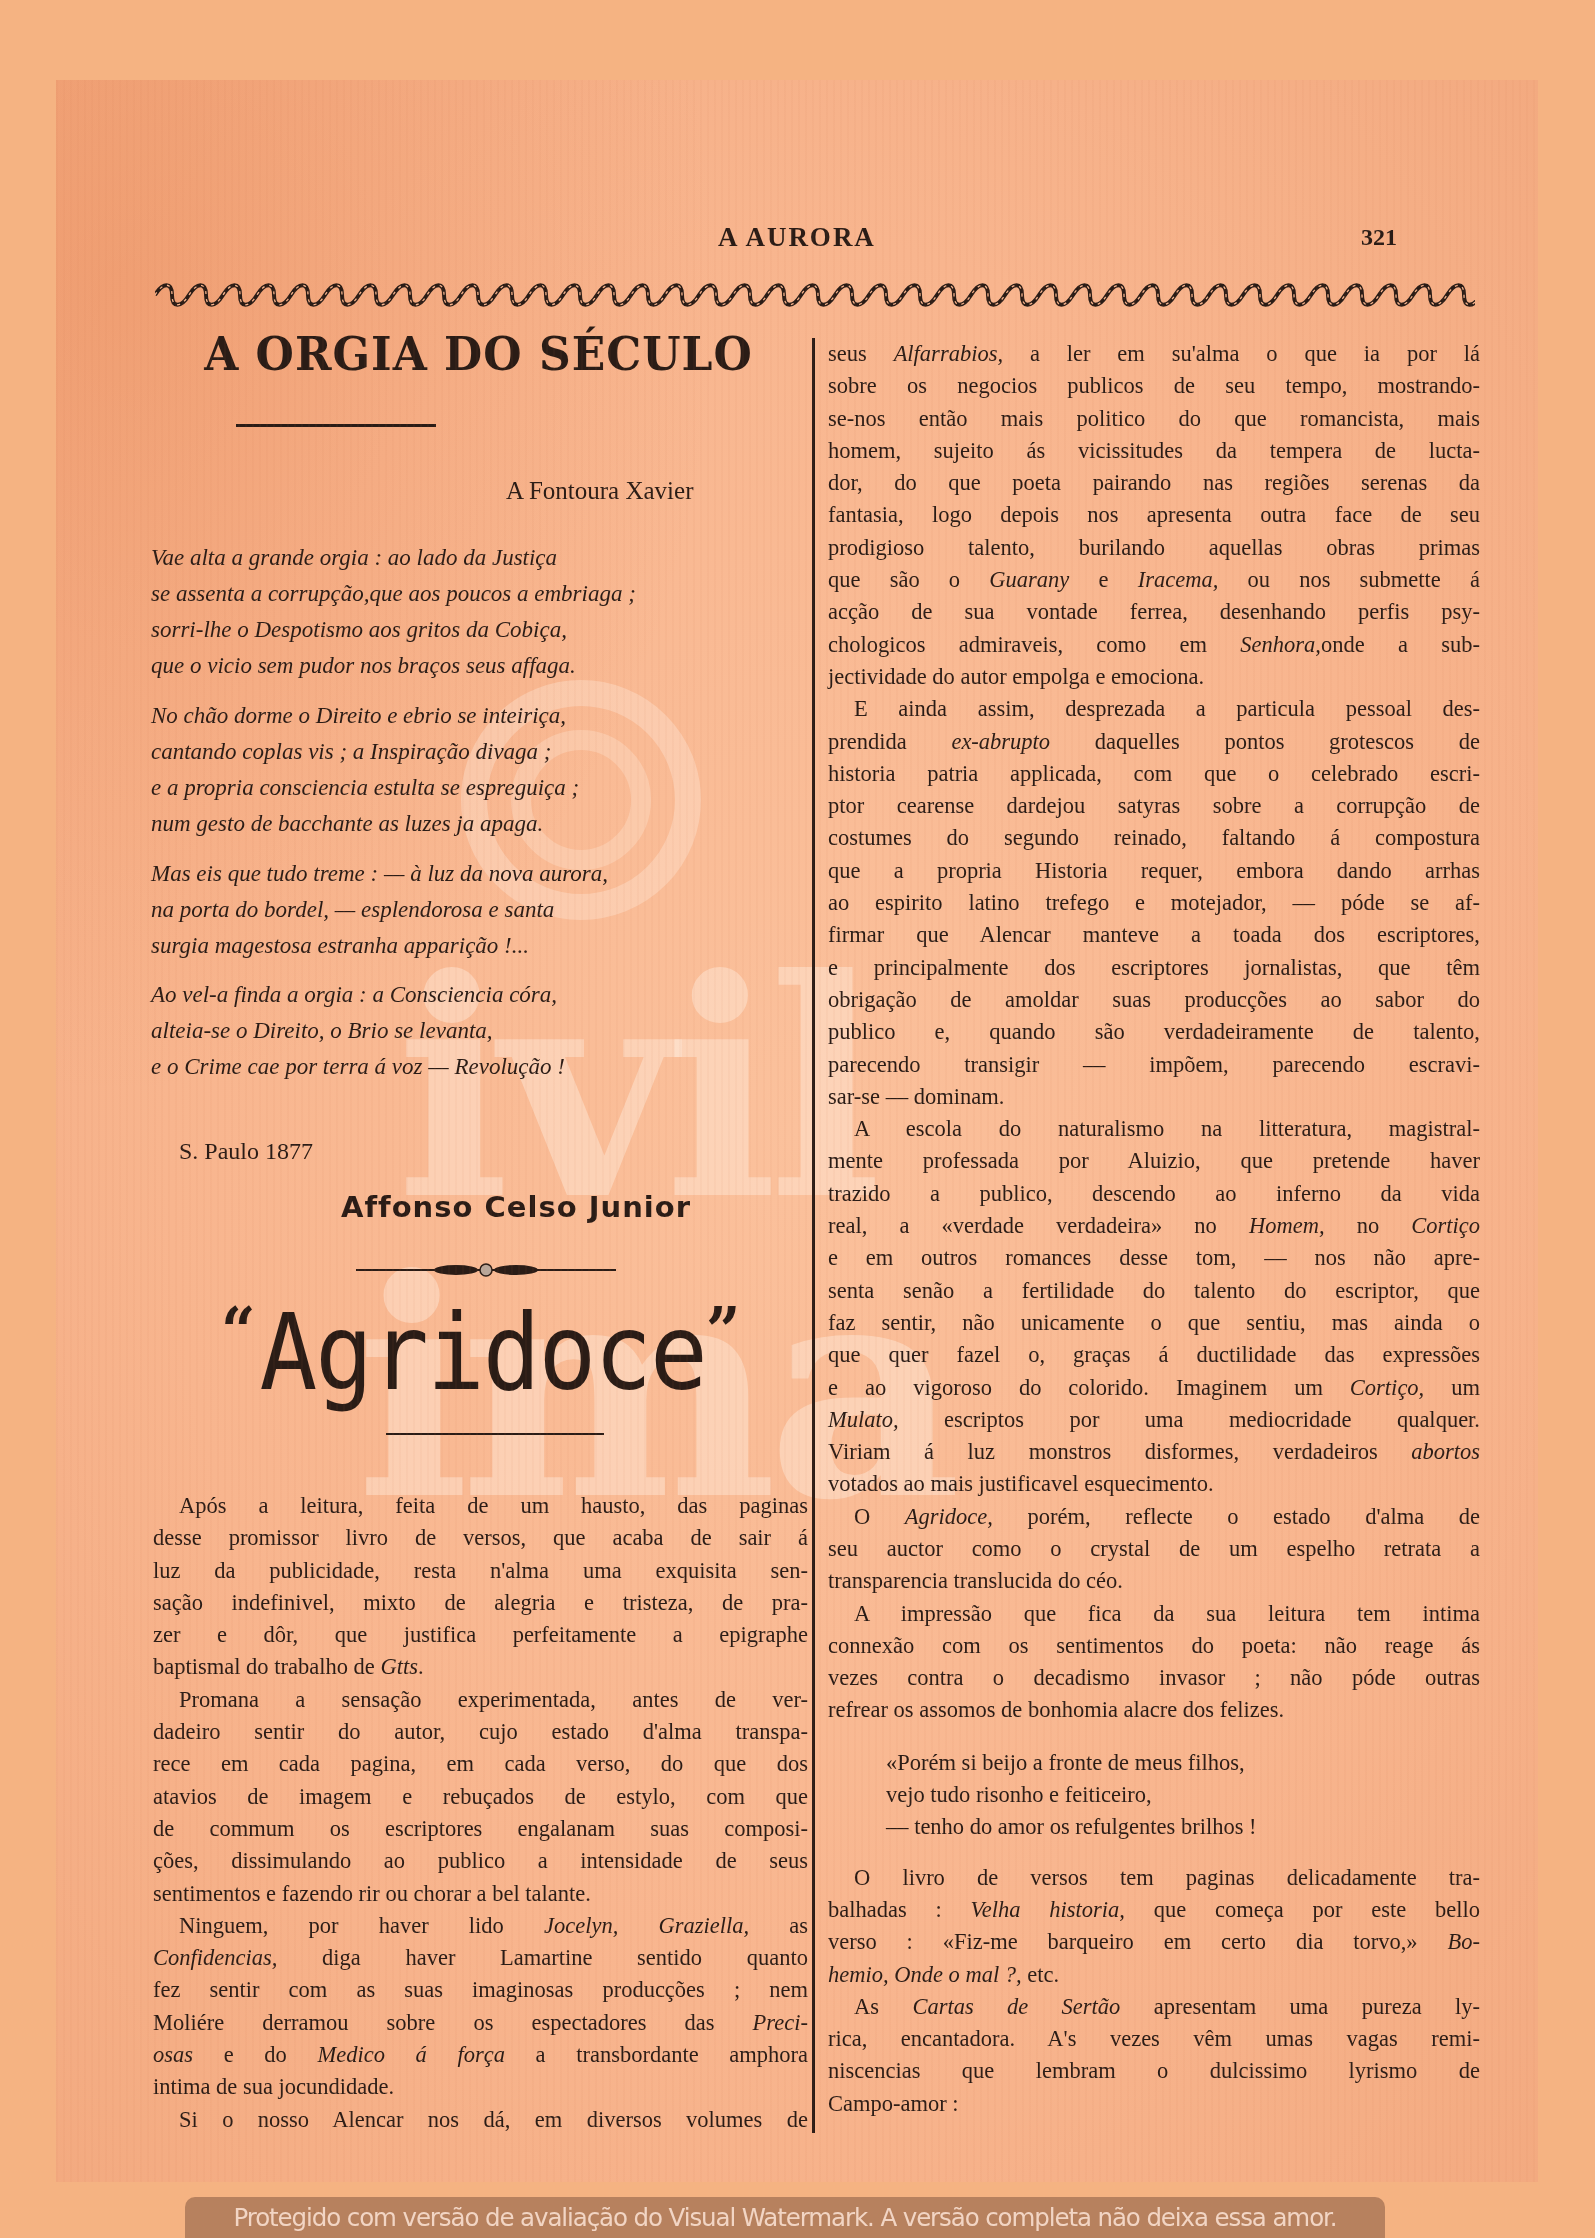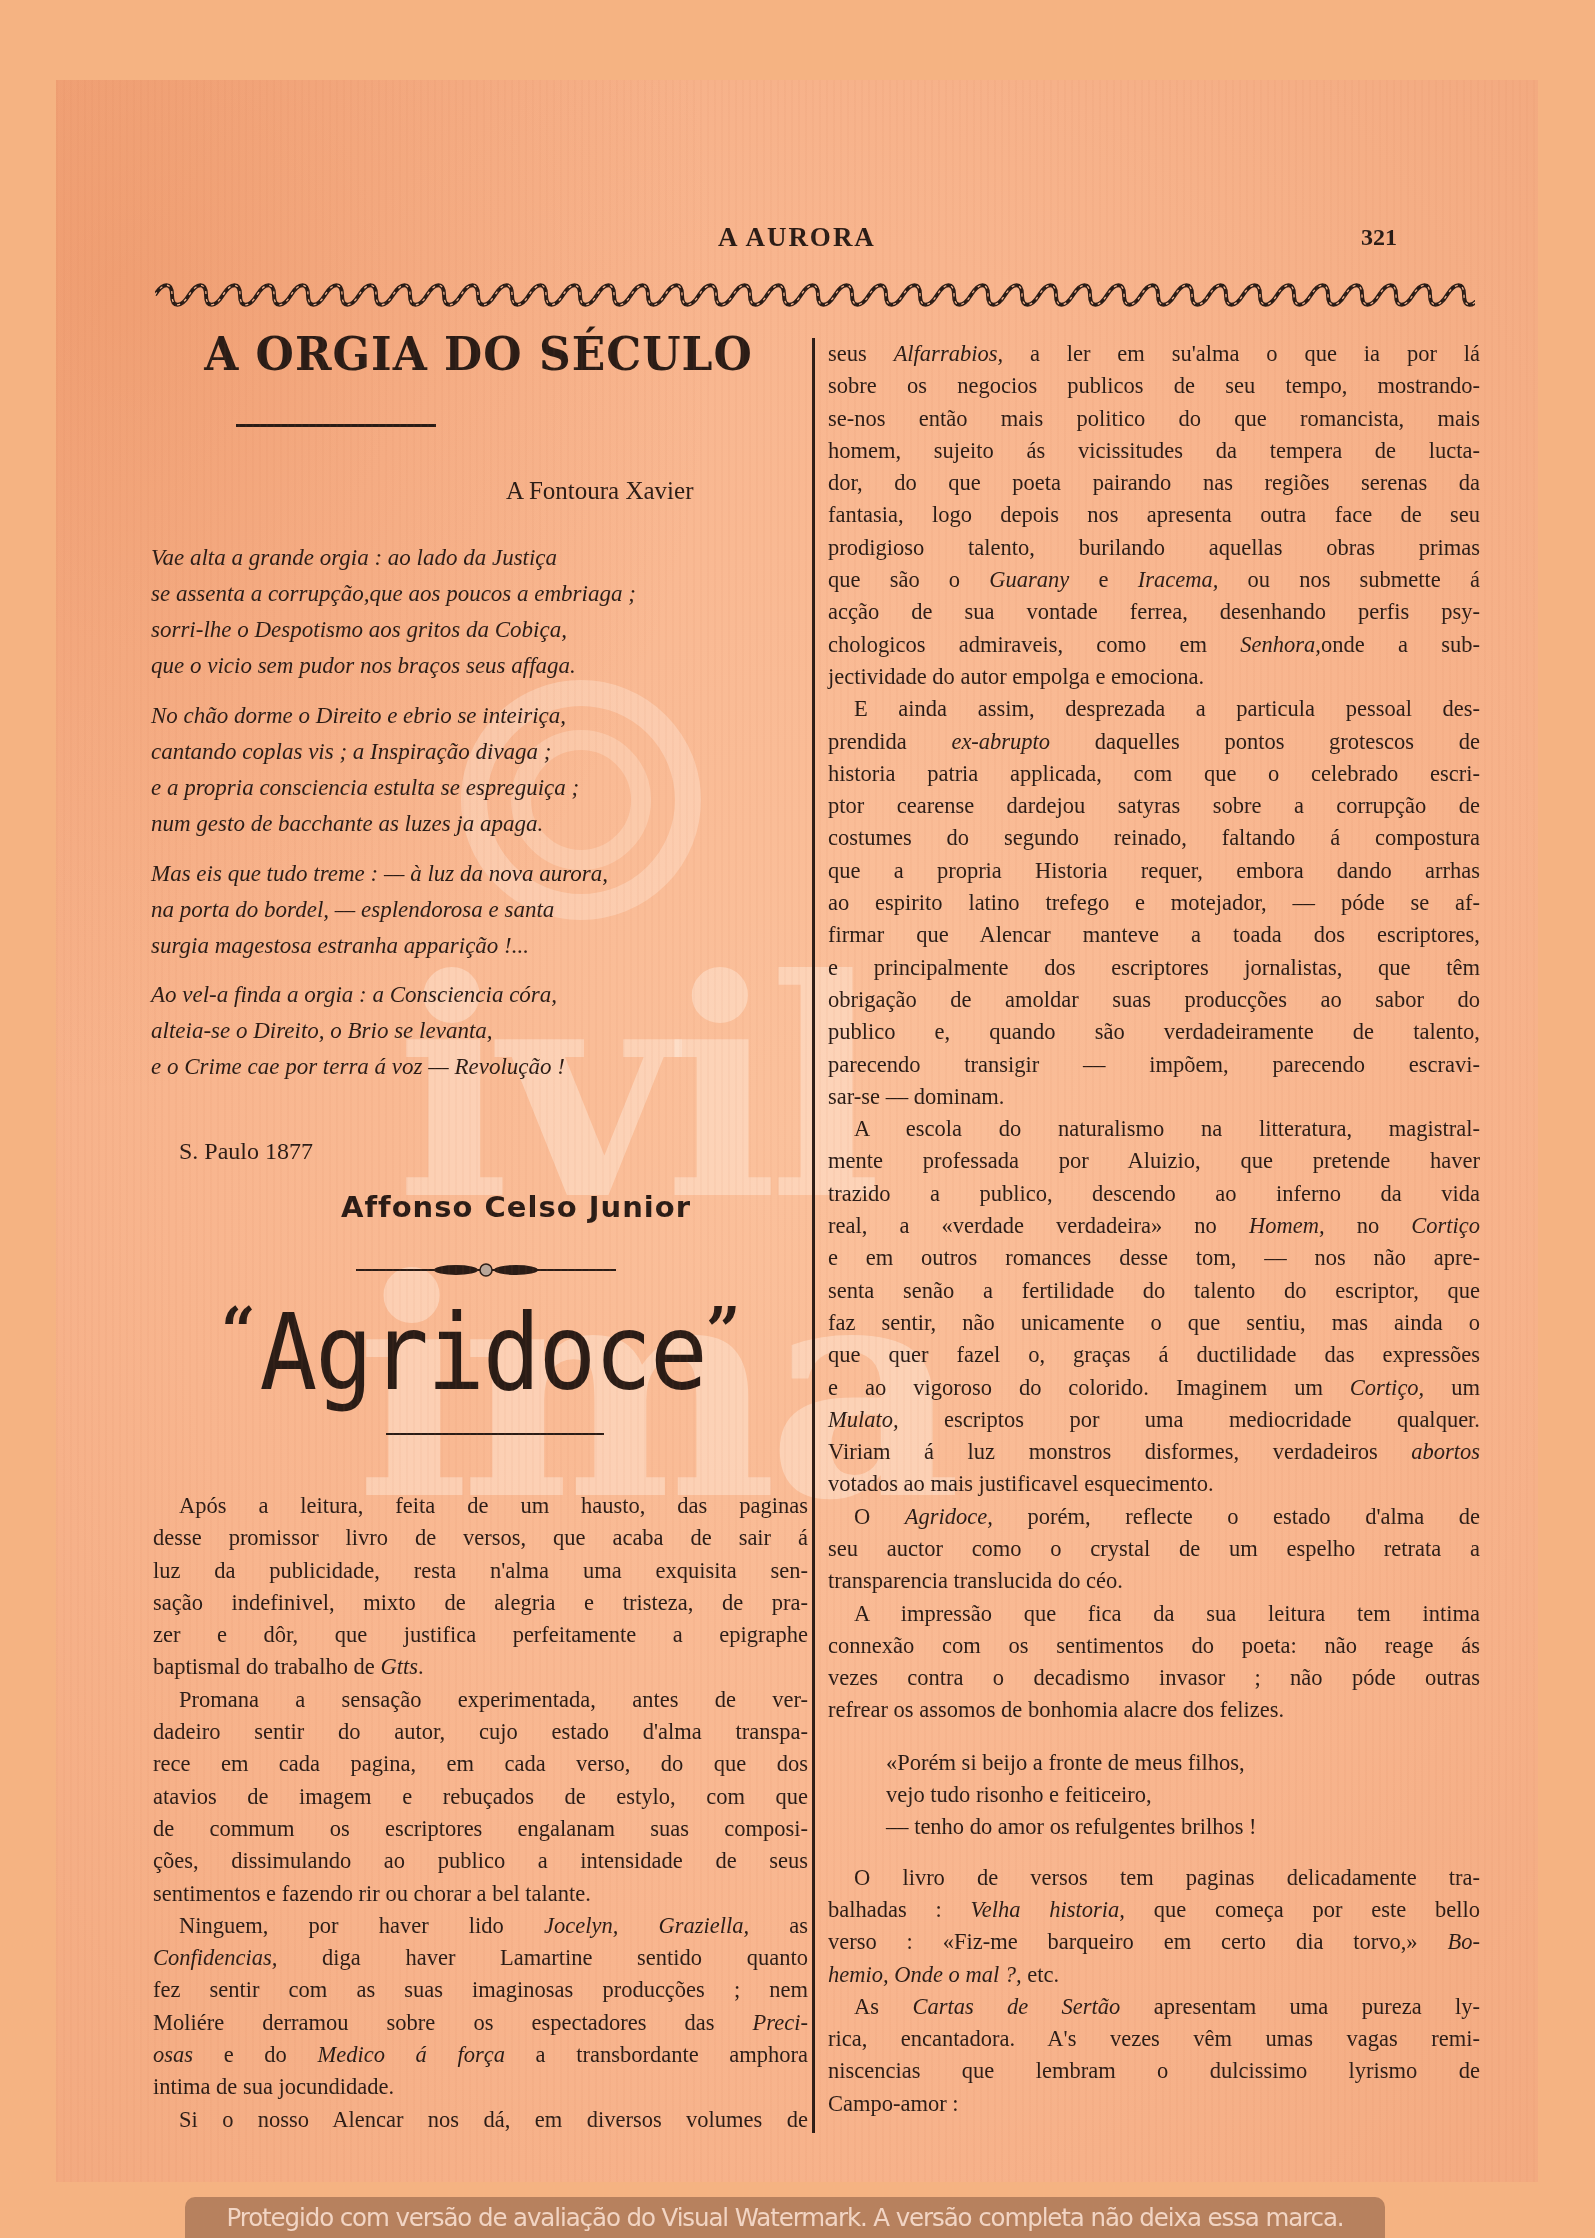--- a/index.html
+++ b/index.html
@@ -226,13 +226,13 @@
         <div>
           <span class="line" style="padding-left: 26px;">As <i>Cartas de Sertão</i> apresentam uma pureza ly-</span>
           <span class="line">rica, encantadora. A's vezes vêm umas vagas remi-</span>
           <span class="line">niscencias que lembram o dulcissimo lyrismo de</span>
           <span class="line last">Campo-amor :</span>
         </div>
       </div>
   </div>
 </div>
 
-<div class="banner">Protegido com versão de avaliação do Visual Watermark. A versão completa não deixa essa marca.</div>
+<div class="banner">Protegido com versão de avaliação do Visual Watermark. A versão completa não deixa essa amor.</div>
 
 </body></html>

